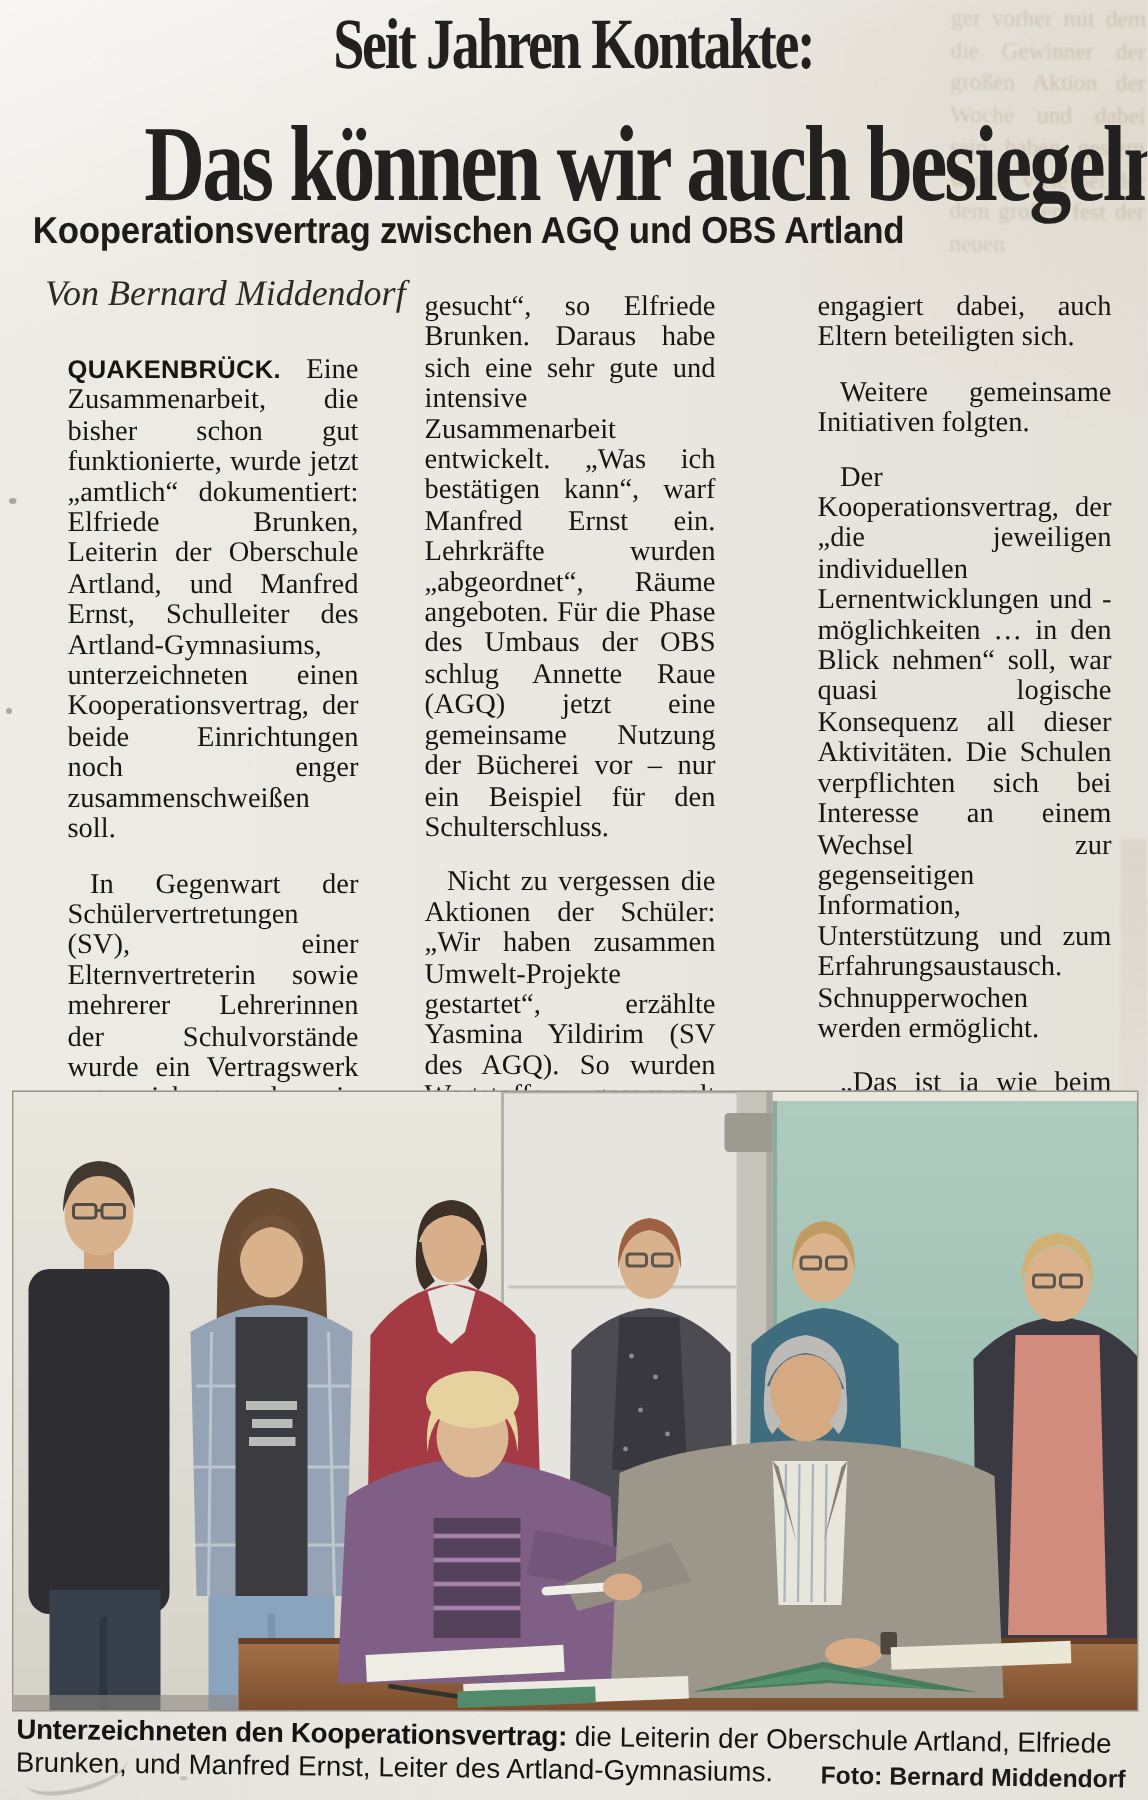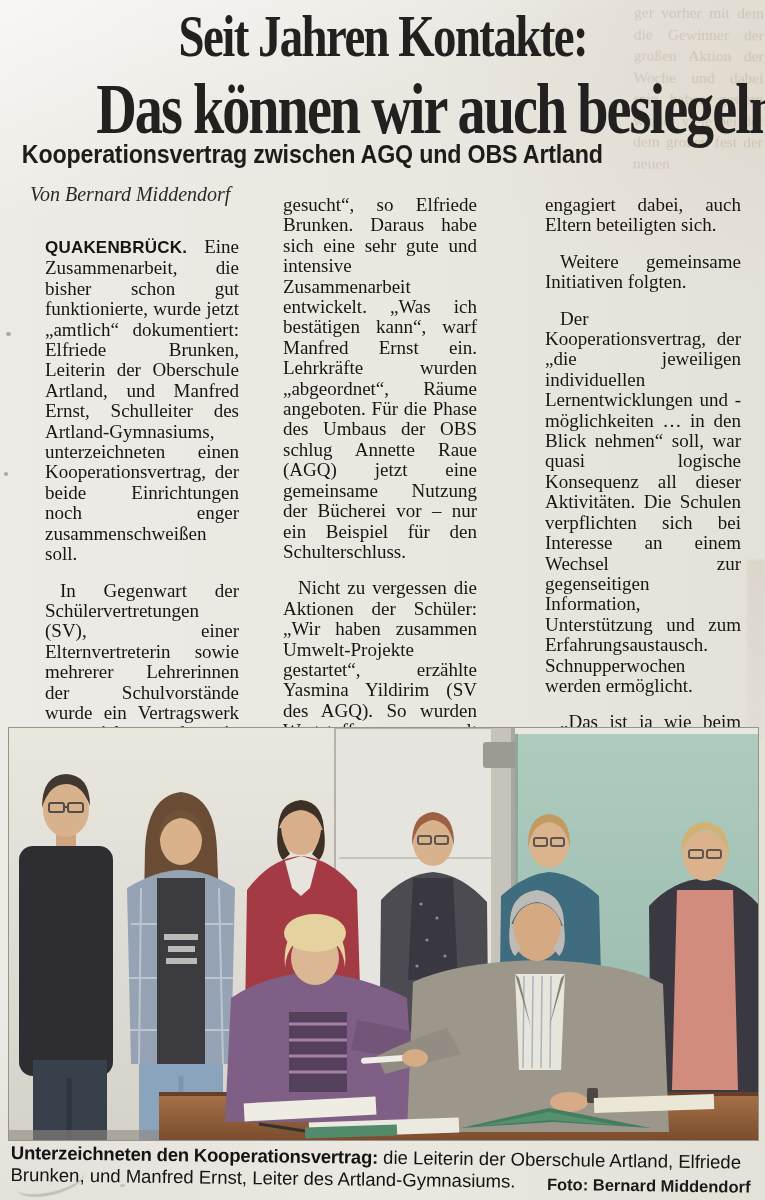--- a/index.html
+++ b/index.html
@@ -14,28 +14,28 @@
     background:
       linear-gradient(160deg, rgba(255,255,255,0.6), rgba(255,255,255,0) 16%),
       radial-gradient(ellipse 420px 280px at 99% 8%, rgba(196,168,130,0.12), transparent 70%),
       radial-gradient(ellipse 500px 300px at 0% 100%, rgba(120,110,95,0.08), transparent 70%),
       linear-gradient(90deg, #edebe5 0%, #eae7e1 55%, #e4e1d9 100%);
   }
   
   .hl { position:absolute; left:0; width:765px; text-align:center;
         font-weight:bold; color:#22211f; white-space:nowrap; }
   .hl > span { display:inline-block; transform:scaleX(0.78); transform-origin:center; }
-  .hl1 { top:2px;  font-size:60px; letter-spacing:-2px; }
+  .hl1 { top:2px;  font-size:48px; letter-spacing:-2px; }
   .hl2 { top:68px; font-size:72px; letter-spacing:-2.5px; }
   .subhead { position:absolute; top:140px; left:0; width:615px; text-align:center;
         font-family:"Liberation Sans", sans-serif; font-weight:bold; font-size:25px;
         color:#16161
 4; letter-spacing:-0.2px; white-space:nowrap; }
   .subhead > span { display:inline-block; transform:scaleX(0.93); transform-origin:center; }
-  .byline { position:absolute; top:183px; left:30px; font-style:italic; font-size:20px; color:#2b2a27; }
+  .byline { position:absolute; top:183px; left:30px; font-style:italic; font-size:24px; color:#2b2a27; }
   
   .col { position:absolute; width:226px; font-size:19px; line-height:20.4px;
          text-align:justify; color:#171613; hyphens:auto; -webkit-hyphens:auto; }
   .col p { margin:16px; }
   .col p.ind { text-indent:15px; }
   .col1 { left:29px;  top:221px; }
   .col2 { left:267px; top:179px; }
   .col3 { left:529px; top:179px; width:228px; }
   .lead { font-family:"Liberation Sans", sans-serif; font-weight:bold; font-size:17px; letter-spacing:0.2px; }
   

